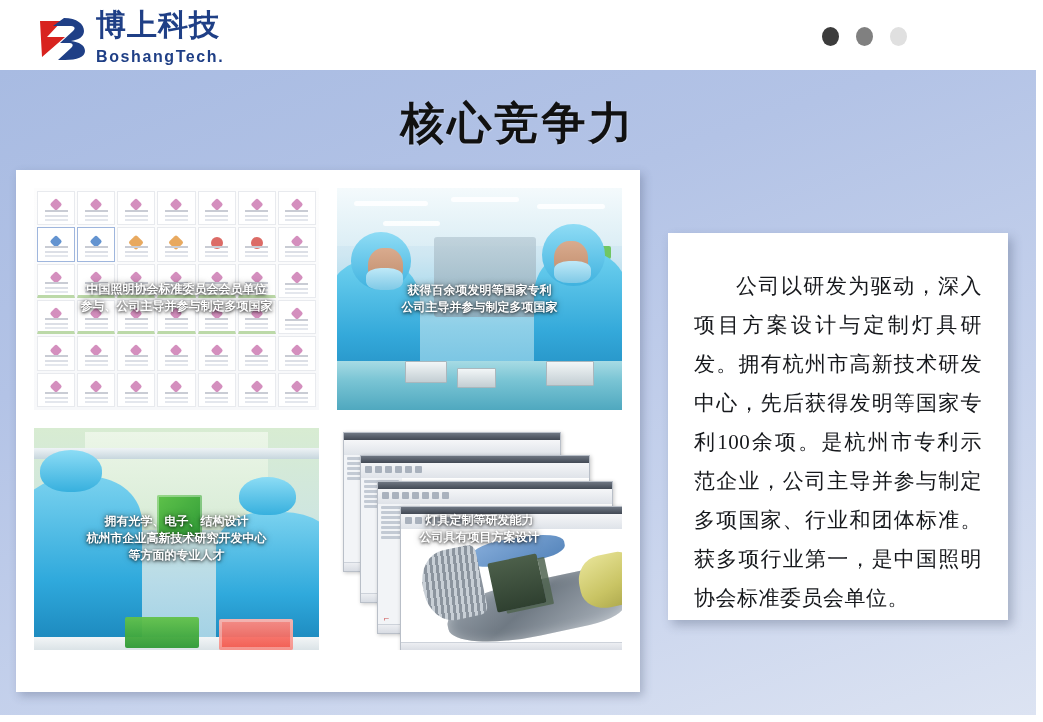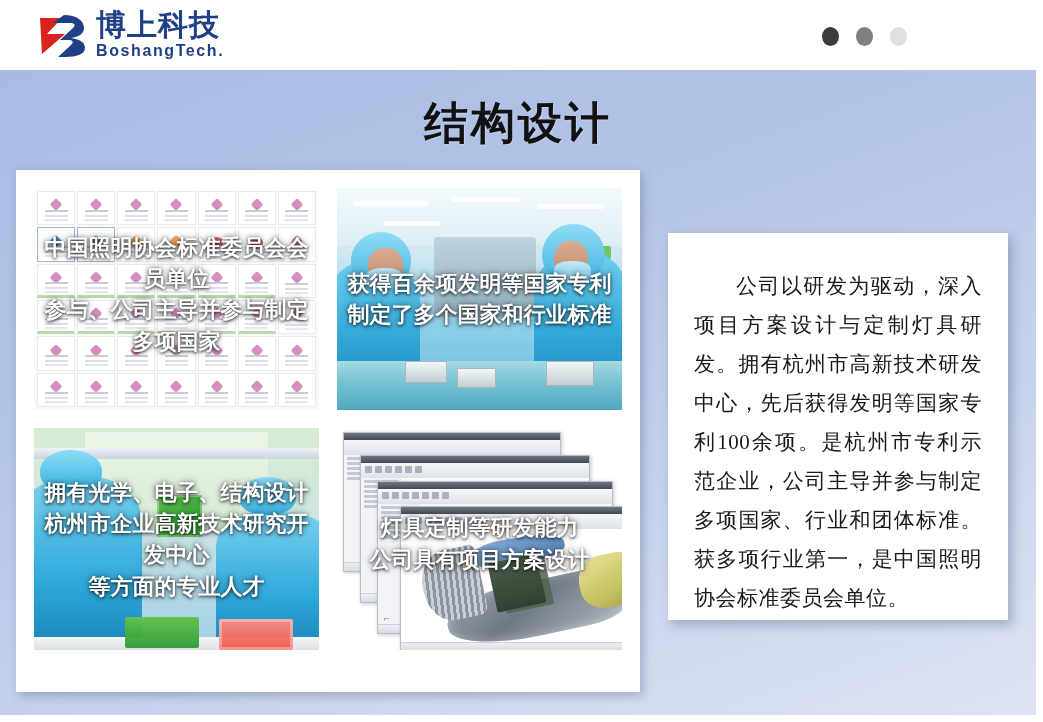--- a/index.html
+++ b/index.html
@@ -48,21 +48,21 @@
     line-height: 1.02;
     white-space: nowrap;
   }
   .logo-en {
     font-family: "Liberation Sans", "DejaVu Sans", sans-serif;
     font-size: 16px;
     font-weight: bold;
     color: #1f3f86;
     letter-spacing: 1.6px;
     line-height: 1.1;
-    margin-top: 1px;
+    margin-top: 7px;
     white-space: nowrap;
   }
 
   .dots {
     position: absolute;
     right: 38px; top: 27px;
     display: flex;
     gap: 17px;
     align-items: center;
   }
@@ -119,21 +119,21 @@
   .tile-caption {
     position: absolute;
     left: 0;
     width: 100%;
     text-align: center;
     font-family: "Liberation Sans", "DejaVu Sans", sans-serif;
     font-weight: bold;
     color: #ffffff;
     text-shadow: 0 1px 3px rgba(0,0,0,0.75), 0 0 6px rgba(0,0,0,0.55);
     line-height: 1.42;
-    font-size: 22px;
+    font-size: 12px;
     z-index: 6;
     padding: 0 4px;
     box-sizing: border-box;
   }
   .cap-center { top: 50%; transform: translateY(-54%); }
   .cap-mid    { top: 50%; transform: translateY(-50%); }
 
   
   .certwall {
     position: absolute; inset: 0;
@@ -335,21 +335,21 @@
 
     <div class="dots">
       <span class="dot" style="background:#3c3c3c"></span>
       <span class="dot" style="background:#808080"></span>
       <span class="dot" style="background:#e0e0e0"></span>
     </div>
   </div>
 
   <div class="stage">
 
-    <div class="slide-title">结构设计</div>
+    <div class="slide-title">核心竞争力</div>
 
     <div class="gallery-card">
       <div class="gallery-grid">
 
         <div class="tile">
           <div class="certwall">
             <div class="cert"></div>
               <div class="cert"></div>
               <div class="cert"></div>
               <div class="cert"></div>
@@ -415,21 +415,21 @@
             <div class="cr-hood" style="right:6%; top:16%; width:22%; height:28%;"></div>
             <div class="cr-face" style="right:12%;top:24%; width:12%; height:17%;"></div>
             <div class="cr-mask" style="right:11%;top:33%; width:13%; height:10%;"></div>
             <div class="cr-belt"></div>
             <div class="cr-box" style="left:24%; bottom:12%; width:14%; height:9%;"></div>
             <div class="cr-box" style="left:42%; bottom:10%; width:13%; height:8%;"></div>
             <div class="cr-box" style="right:10%;bottom:11%; width:16%; height:10%;"></div>
           </div>
           <div class="tile-caption cap-mid">
             <div>获得百余项发明等国家专利</div>
-            <div>制定了多个国家和行业标准</div>
+            <div>公司主导并参与制定多项国家</div>
           </div>
         </div>
 
         <div class="tile">
           <div class="lab">
             <div class="lab-window"></div>
             <div class="lab-shelf"></div>
             <div class="lab-person lab-p1"></div>
             <div class="lab-cap" style="left:2%; top:10%; width:22%; height:19%;"></div>
             <div class="lab-person lab-p2"></div>

